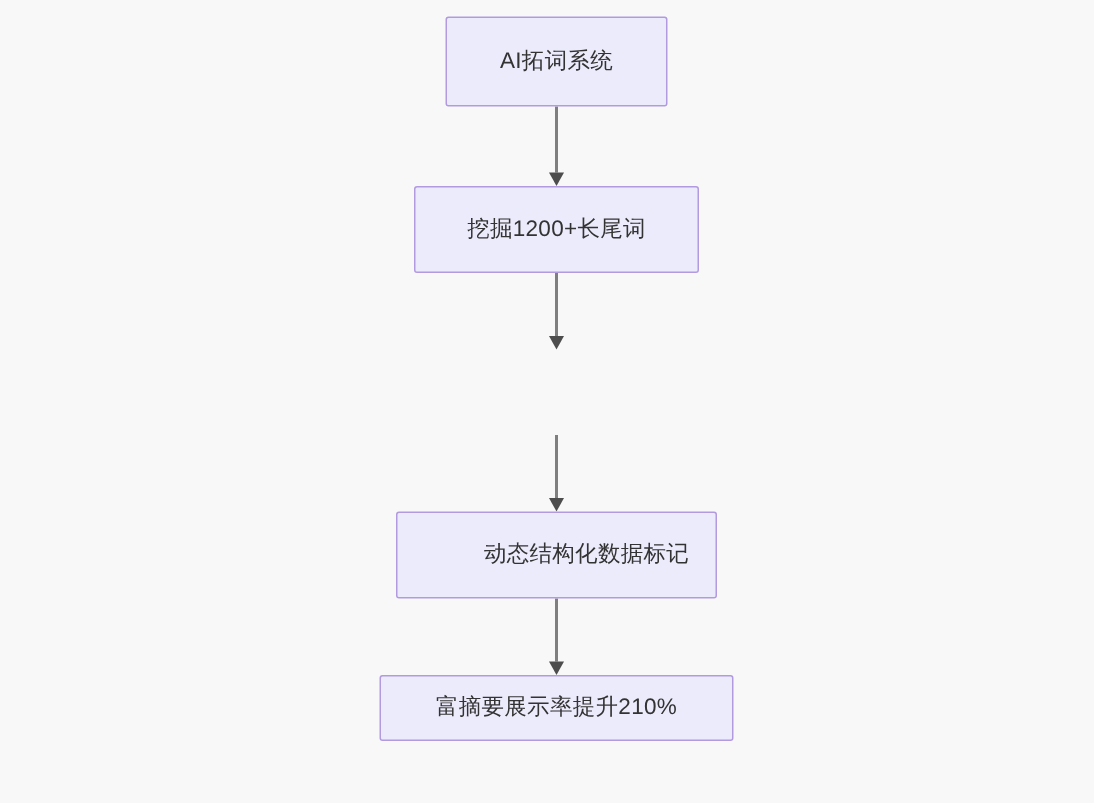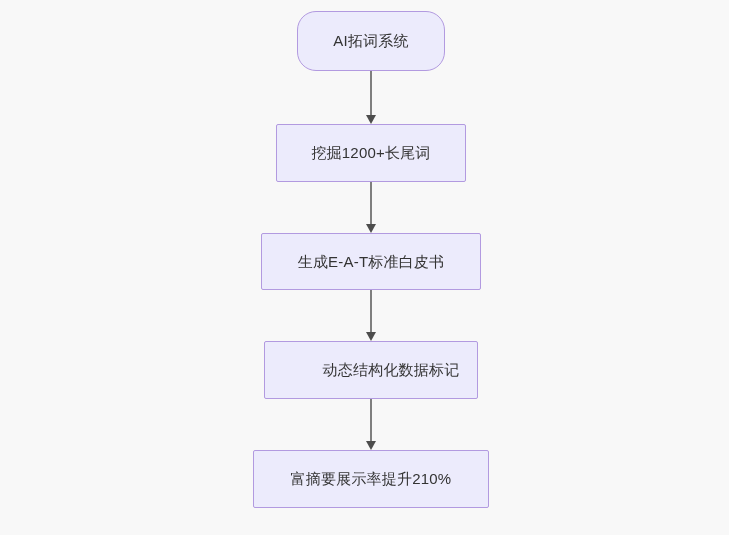--- a/index.html
+++ b/index.html
@@ -80,33 +80,30 @@
   <div class="connector" style="left:361px; top:290px; width:20px; height:51px;">
     <div class="conn-line" style="height:42px;"></div>
     <div class="conn-head"></div>
   </div>
 
   <div class="connector" style="left:361px; top:399px; width:20px; height:51px;">
     <div class="conn-line" style="height:42px;"></div>
     <div class="conn-head"></div>
   </div>
 
-  <div class="node" style="left:297px; top:11px; width:148px; height:60px;border-radius:19px;">
+  <div class="node" style="left:297px; top:11px; width:148px; height:60px;">
     <span class="node-label">AI拓词系统</span>
   </div>
 
   <div class="node" style="left:276px; top:124px; width:190px; height:58px;">
     <span class="node-label">挖掘1200+长尾词</span>
   </div>
 
-  <div class="node" style="left:261px; top:233px; width:220px; height:57px;">
-    <span class="node-label">生成E-A-T标准白皮书</span>
-  </div>
 
   <div class="node" style="left:264px; top:341px; width:214px; height:58px;padding-left:40px;">
     <span class="node-label">动态结构化数据标记</span>
   </div>
 
-  <div class="node" style="left:253px; top:450px; width:236px; height:58px;">
+  <div class="node" style="left:253px; top:450px; width:236px; height:44px;">
     <span class="node-label">富摘要展示率提升210%</span>
   </div>
 
 </div>
 
 </body></html>

